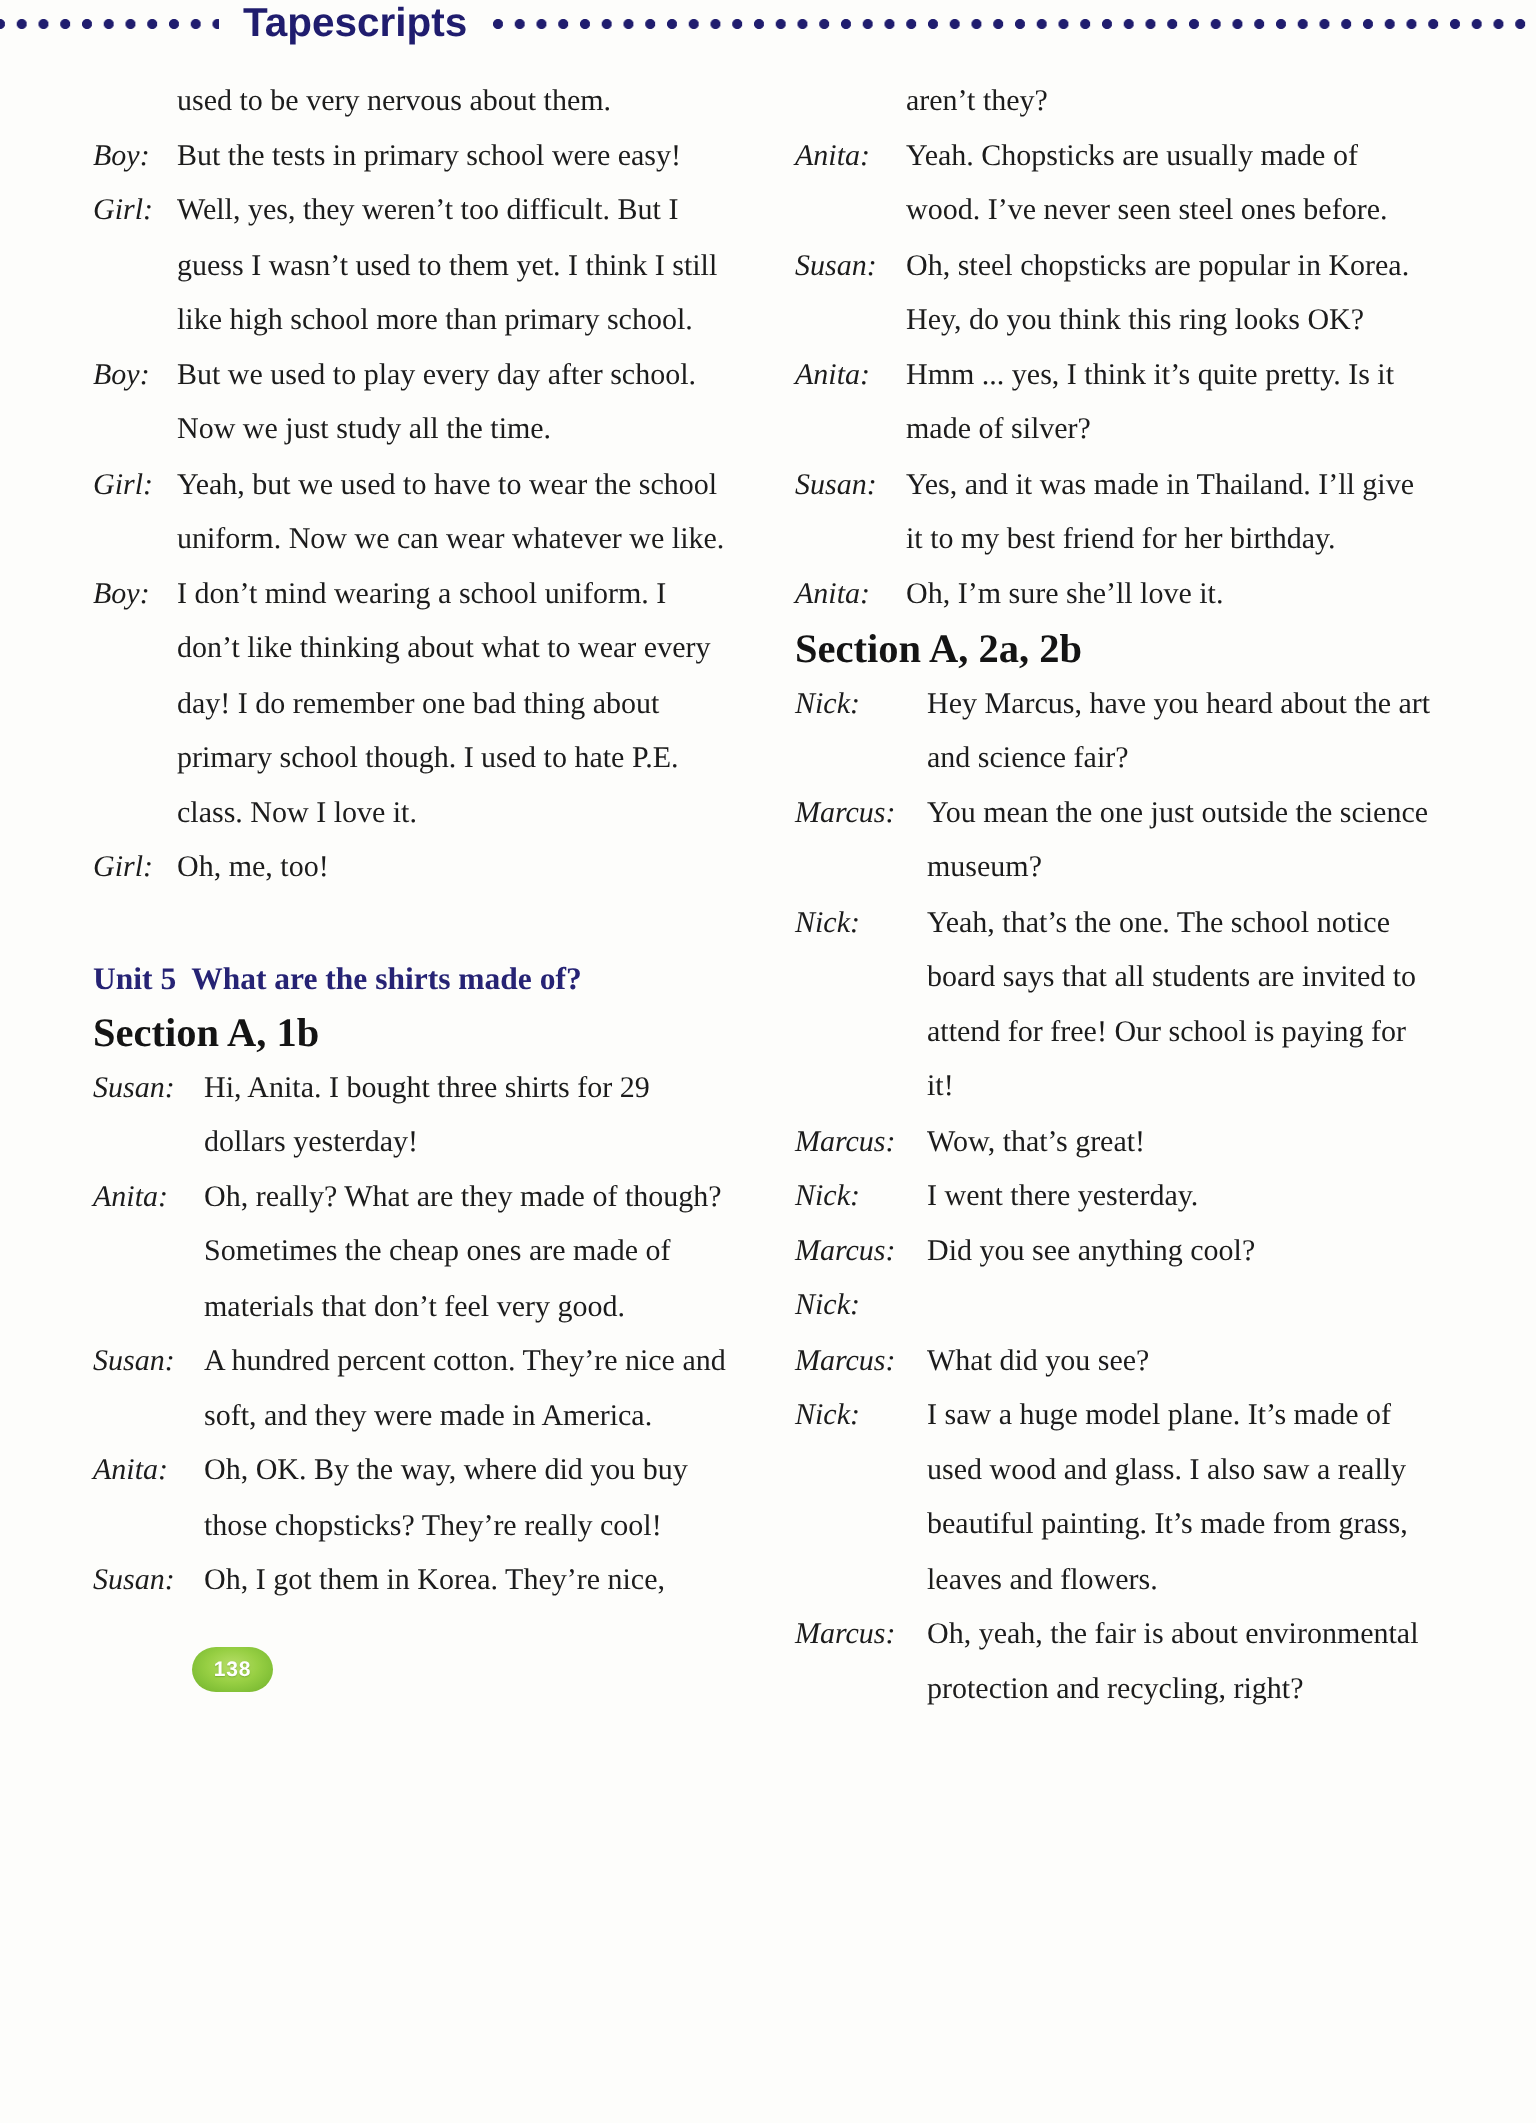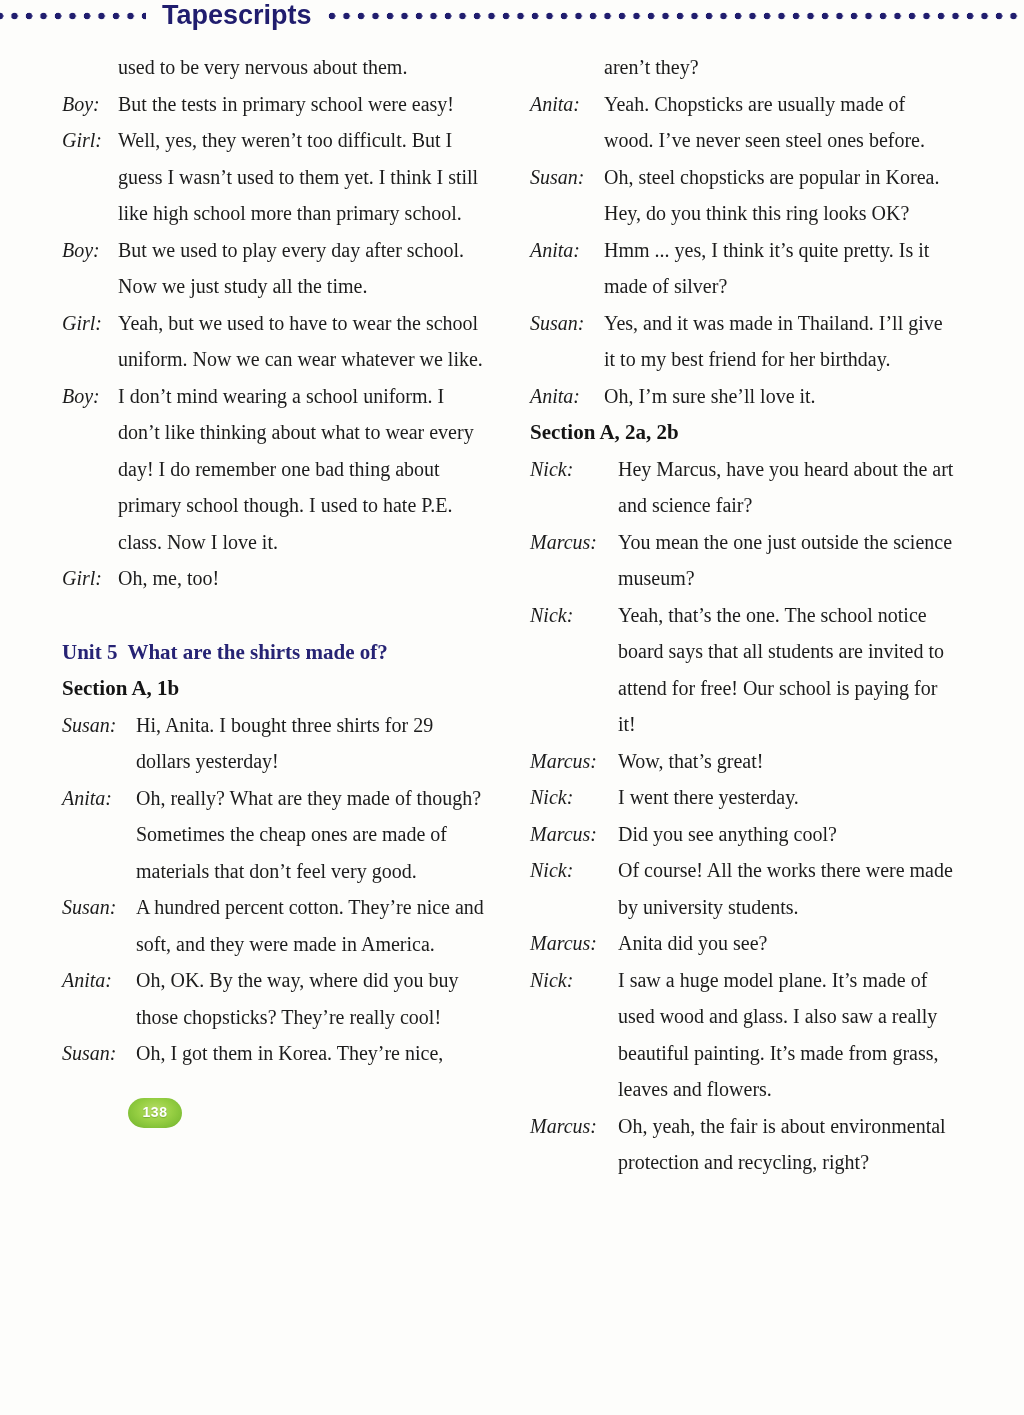--- a/index.html
+++ b/index.html
@@ -48,21 +48,21 @@
   .spk-l{width:88px;}
   .dtxt{flex:1 1 auto;}
   
   .unit-heading{
     margin-top:37px;
     font-weight:bold;font-size:21px;color:#262374;
     line-height:36.5px;white-space:nowrap;
   }
   .unit-heading .unit-label{margin-right:10px;}
   .section-heading{
-    font-weight:bold;font-size:21px;color:#141414;line-height:36.5px;
+    font-weight:bold;font-size:27px;color:#141414;line-height:36.5px;
   }
   
   .page-badge{
     margin:26px 0 0 66px;
     width:54px;height:30px;
     border-radius:16px/15px;
     background:radial-gradient(ellipse at 50% 42%,#b8de69 0%,#97cf43 45%,#84c238 70%,#74ae2b 100%);
     display:flex;align-items:center;justify-content:center;
     font-family:"Liberation Sans","DejaVu Sans",sans-serif;
     font-weight:bold;font-size:14px;color:#ffffff;
@@ -178,25 +178,24 @@
       <div class="drow">
         <span class="spk spk-l">Nick:</span>
         <span class="dtxt">I went there yesterday.</span>
       </div>
       <div class="drow">
         <span class="spk spk-l">Marcus:</span>
         <span class="dtxt">Did you see anything cool?</span>
       </div>
       <div class="drow">
         <span class="spk spk-l">Nick:</span>
-        <span class="dtxt">Of course! All the works there were made by university students.</span>
-      </div>
-      <div class="drow">
-        <span class="spk spk-l">Marcus:</span>
-        <span class="dtxt">Anita did you see?</span>
+      </div>
+      <div class="drow">
+        <span class="spk spk-l">Marcus:</span>
+        <span class="dtxt">What did you see?</span>
       </div>
       <div class="drow">
         <span class="spk spk-l">Nick:</span>
         <span class="dtxt">I saw a huge model plane. It’s made of used wood and glass. I also saw a really beautiful painting. It’s made from grass, leaves and flowers.</span>
       </div>
       <div class="drow">
         <span class="spk spk-l">Marcus:</span>
         <span class="dtxt">Oh, yeah, the fair is about environmental protection and recycling, right?</span>
       </div>
     </div>

